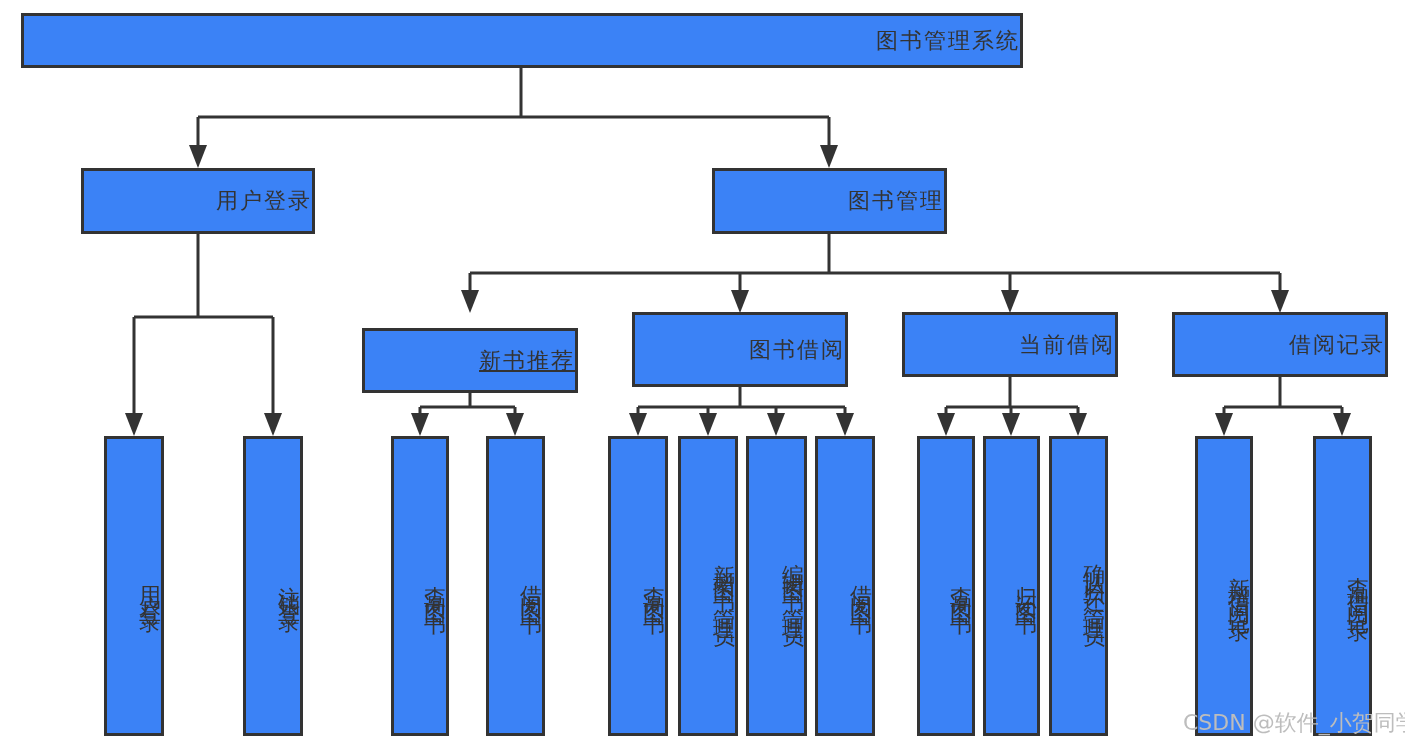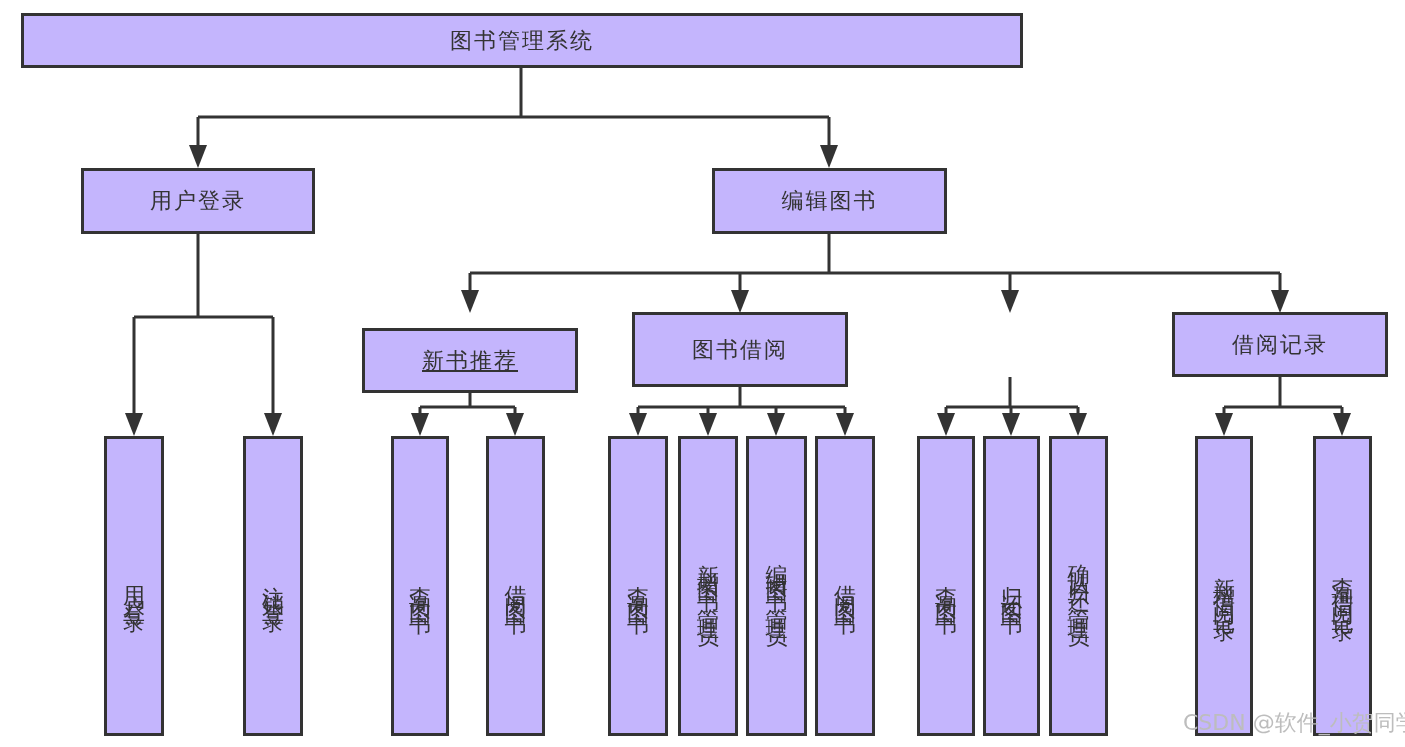--- a/index.html
+++ b/index.html
@@ -19,24 +19,24 @@
   }
   .wires {
     position: absolute;
     left: 0; top: 0;
     width: 1405px; height: 747px;
   }
   .box {
     position: absolute;
     box-sizing: border-box;
     border: 3px solid #333333;
-    background: #c4b5fd;
+    background: #3b82f6;
     display: flex;
     align-items: center;
-    justify-content: center;
+    justify-content: flex-end;
     color: #333333;
   }
   .hlabel {
     font-size: 22px;
     letter-spacing: 2px;
     line-height: 1;
     white-space: nowrap;
     color: #333333;
   }
   .leaf span {
@@ -105,28 +105,31 @@
   </svg>
 
   <div class="box" style="left:21px; top:13px; width:1002px; height:55px;">
     <span class="hlabel">图书管理系统</span>
   </div>
 
   <div class="box" style="left:81px; top:168px; width:234px; height:66px;">
     <span class="hlabel">用户登录</span>
   </div>
   <div class="box" style="left:712px; top:168px; width:235px; height:66px;">
-    <span class="hlabel">编辑图书</span>
+    <span class="hlabel">图书管理</span>
   </div>
 
   <div class="box" style="left:362px; top:328px; width:216px; height:65px;text-decoration:underline;">
     <span class="hlabel">新书推荐</span>
   </div>
   <div class="box" style="left:632px; top:312px; width:216px; height:75px;">
     <span class="hlabel">图书借阅</span>
+  </div>
+  <div class="box" style="left:902px; top:312px; width:216px; height:65px;">
+    <span class="hlabel">当前借阅</span>
   </div>
   <div class="box" style="left:1172px; top:312px; width:216px; height:65px;">
     <span class="hlabel">借阅记录</span>
   </div>
 
   <div class="box leaf" style="left:104px; top:436px; width:60px; height:300px;">
     <span>用户登录</span>
   </div>
   <div class="box leaf" style="left:243px; top:436px; width:60px; height:300px;">
     <span>注销登录</span>

